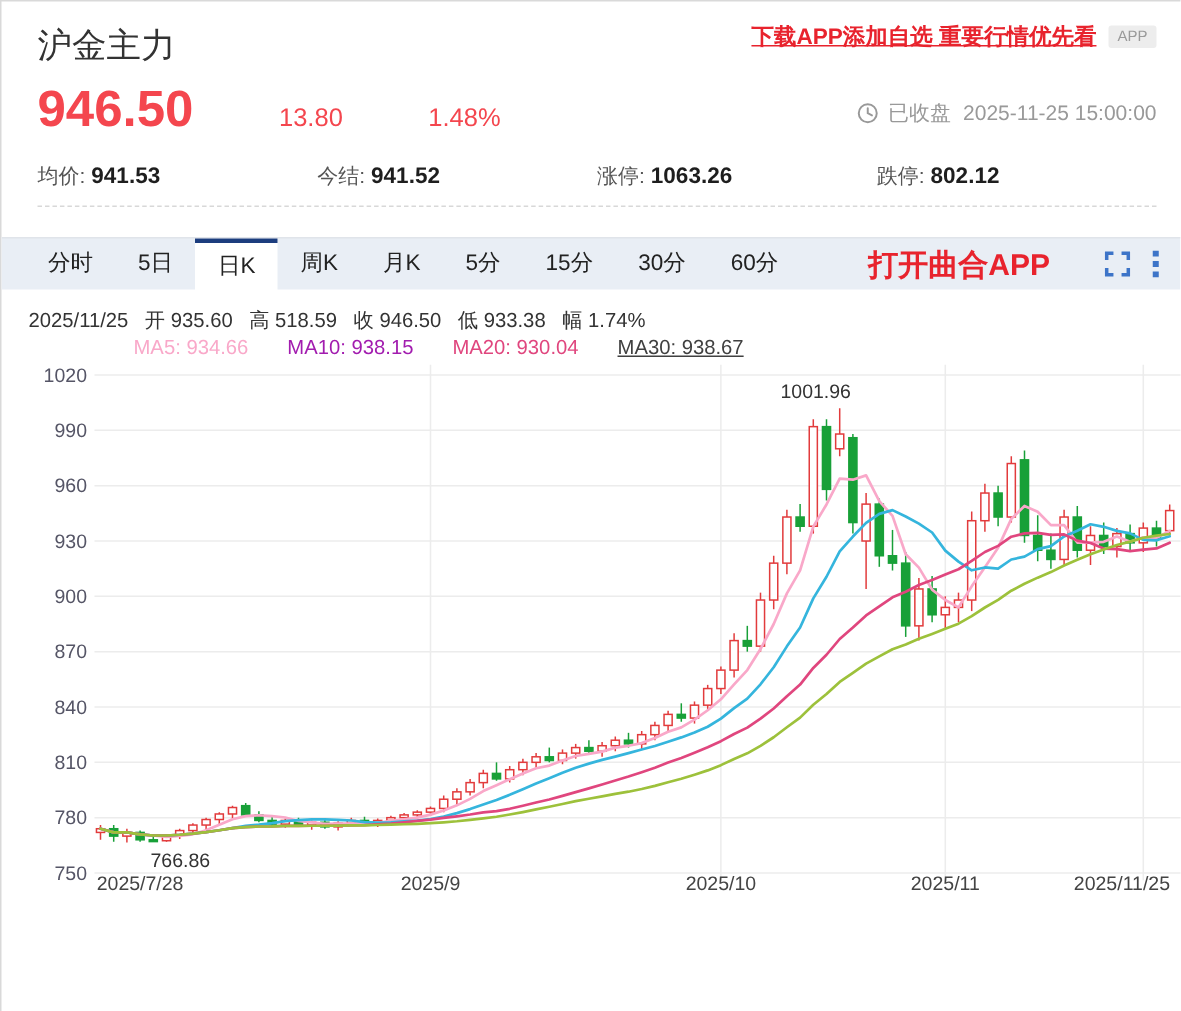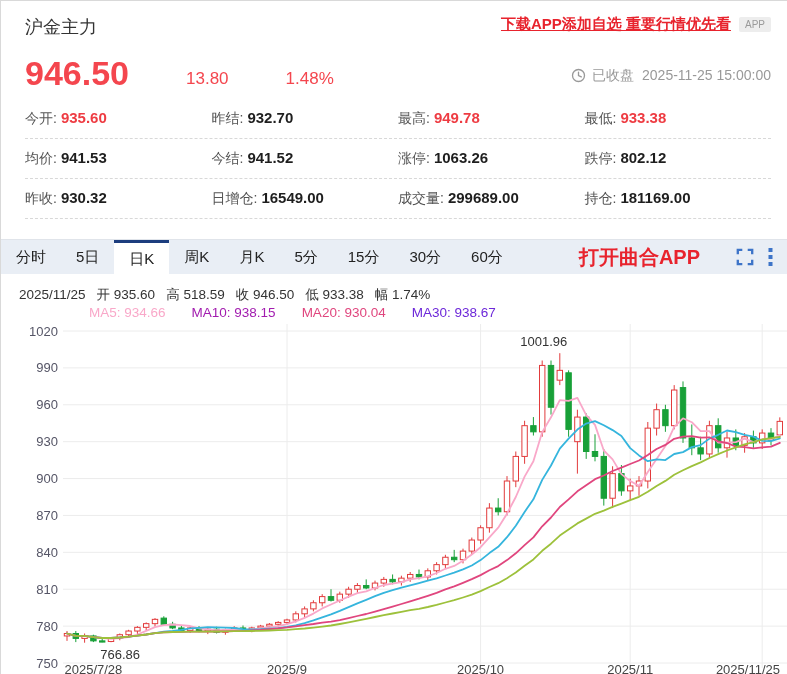--- a/index.html
+++ b/index.html
@@ -2,38 +2,38 @@
 <html><head>
 <meta charset="utf-8">
 <style>
   html,body{margin:0;padding:0;background:#fff;}
   body{width:787px;height:674px;overflow:hidden;font-family:"Liberation Sans","DejaVu Sans",sans-serif;}
   #app{position:relative;width:787px;height:674px;box-sizing:border-box;background:#fff;
        border-left:1px solid #d9d9d9;border-top:1px solid #d9d9d9;overflow:hidden;}
   
   .header{padding:14px 16px 0 24px;}
   .title-row{display:flex;align-items:flex-start;height:26px;}
-  .sym-title{font-size:18px;color:#333;}
+  .sym-title{font-size:23px;color:#333;}
   .promo-wrap{margin-left:auto;display:flex;align-items:center;}
   .promo{color:#e8232d;font-weight:bold;font-size:15px;text-decoration:underline;}
   .app-badge{margin-left:8px;background:#ededed;color:#9a9a9a;font-size:10px;padding:2px 6px;border-radius:2px;}
   .price-row{display:flex;align-items:flex-end;margin-top:6px;height:46px;gap:35px;}
   .big-price{font-size:34px;font-weight:bold;color:#f4464e;line-height:40px;}
   .chg{font-size:17px;color:#f4464e;margin-left:22px;line-height:28px;}
   .status-wrap{margin-left:auto;display:flex;align-items:center;color:#999;font-size:14px;line-height:20px;margin-bottom:8px;}
   .clock{width:15px;height:15px;margin-right:6px;}
   .status-time{margin-left:8px;}
   
   .stats{margin:6px 16px 0 24px;}
   .stats-row{display:grid;grid-template-columns:1fr 1fr 1fr 1fr;padding:10px 0;border-bottom:1px dashed #d8d8d8;}
   .stat-cell{font-size:14px;color:#555;white-space:nowrap;}
   .stat-val{font-size:15px;font-weight:bold;color:#1e1e1e;margin-left:4px;}
   .stat-val.red{color:#ee3b42;}
   
-  .tabbar{margin-top:20px;height:34px;background:#e9eef5;border-top:1px solid #e0e4ea;display:flex;align-items:flex-start;position:relative;}
+  .tabbar{margin-top:20px;height:34px;background:#e9eef5;border-top:1px solid #e0e4ea;display:flex;align-items:flex-start;padding-left:16px;position:relative;}
   .tab{height:34px;line-height:33px;padding:0 15px;font-size:15px;color:#222;cursor:pointer;box-sizing:border-box;}
   .tab.active{background:#fff;border-top:3px solid #1c3d7e;height:39px;line-height:31px;z-index:2;}
   .tab-right{margin-left:auto;display:flex;align-items:center;height:34px;padding-right:14px;}
   .open-app{color:#e8232d;font-weight:bold;font-size:20px;margin-right:22px;}
   .icon-btn{margin-left:14px;display:flex;align-items:center;}
   
   .info-bar{margin-top:12px;padding-left:18px;font-size:13.5px;color:#333;height:17px;}
   .info-bar span{margin-right:11px;}
   .ma-bar{margin-top:2px;padding-left:88px;font-size:13.5px;height:17px;}
   .ma-bar span{margin-right:26px;}
@@ -66,36 +66,24 @@
           <path d="M8 4.5 V8 L11 9.5" fill="none" stroke="#999" stroke-width="1.4" stroke-linecap="round"></path>
         </svg>
         <span>已收盘</span>
         <span class="status-time">2025-11-25 15:00:00</span>
       </div>
     </div>
   </div>
 
   <div class="stats">
       <div class="stats-row">
-        <div class="stat-cell"><span>今开:</span><span class="stat-val red">935.60</span></div>
-        <div class="stat-cell"><span>昨结:</span><span class="stat-val">932.70</span></div>
-        <div class="stat-cell"><span>最高:</span><span class="stat-val red">949.78</span></div>
-        <div class="stat-cell"><span>最低:</span><span class="stat-val red">933.38</span></div>
-      </div>
-      <div class="stats-row">
         <div class="stat-cell"><span>均价:</span><span class="stat-val">941.53</span></div>
         <div class="stat-cell"><span>今结:</span><span class="stat-val">941.52</span></div>
         <div class="stat-cell"><span>涨停:</span><span class="stat-val">1063.26</span></div>
         <div class="stat-cell"><span>跌停:</span><span class="stat-val">802.12</span></div>
-      </div>
-      <div class="stats-row">
-        <div class="stat-cell"><span>昨收:</span><span class="stat-val">930.32</span></div>
-        <div class="stat-cell"><span>日增仓:</span><span class="stat-val">16549.00</span></div>
-        <div class="stat-cell"><span>成交量:</span><span class="stat-val">299689.00</span></div>
-        <div class="stat-cell"><span>持仓:</span><span class="stat-val">181169.00</span></div>
       </div>
     </div>
 
   <div class="tabbar">
     <div style="display:flex;">
         <div class="tab">分时</div>
         <div class="tab">5日</div>
         <div class="tab active">日K</div>
         <div class="tab">周K</div>
         <div class="tab">月K</div>
@@ -115,21 +103,21 @@
         <svg width="5" height="18" viewBox="0 0 5 18">
           <rect x="0.5" y="0" width="4" height="4" fill="#3d74c8"></rect>
           <rect x="0.5" y="7" width="4" height="4" fill="#3d74c8"></rect>
           <rect x="0.5" y="14" width="4" height="4" fill="#3d74c8"></rect>
         </svg>
       </span>
     </div>
   </div>
 
   <div class="info-bar"><span>2025/11/25</span><span>开 935.60</span><span>高 518.59</span><span>收 946.50</span><span>低 933.38</span><span>幅 1.74%</span></div>
-  <div class="ma-bar"><span style="color: rgb(249, 168, 201);">MA5: 934.66</span><span style="color: #a21caf;">MA10: 938.15</span><span style="color: rgb(224, 70, 126);">MA20: 930.04</span><span style="color: #6d28d9;">MA30: 938.67</span></div>
+  <div class="ma-bar"><span style="color: rgb(249, 168, 201);">MA5: 934.66</span><span style="color: #a21caf;">MA10: 938.15</span><span style="color: rgb(224, 70, 126);">MA20: 930.04</span><span style="color: #404040; text-decoration: underline;">MA30: 938.67</span></div>
 
   <div class="chart-wrap">
     <svg id="kline" width="787" height="344" viewBox="0 0 787 344">
         <line x1="62" x2="787" y1="7" y2="7" stroke="#ececec" stroke-width="1"></line>
         <text x="57" y="11.5" text-anchor="end" font-size="13" fill="#556">1020</text>
         <line x1="62" x2="787" y1="43.888888888888886" y2="43.888888888888886" stroke="#ececec" stroke-width="1"></line>
         <text x="57" y="48.388888888888886" text-anchor="end" font-size="13" fill="#556">990</text>
         <line x1="62" x2="787" y1="80.77777777777777" y2="80.77777777777777" stroke="#ececec" stroke-width="1"></line>
         <text x="57" y="85.27777777777777" text-anchor="end" font-size="13" fill="#556">960</text>
         <line x1="62" x2="787" y1="117.66666666666667" y2="117.66666666666667" stroke="#ececec" stroke-width="1"></line>

